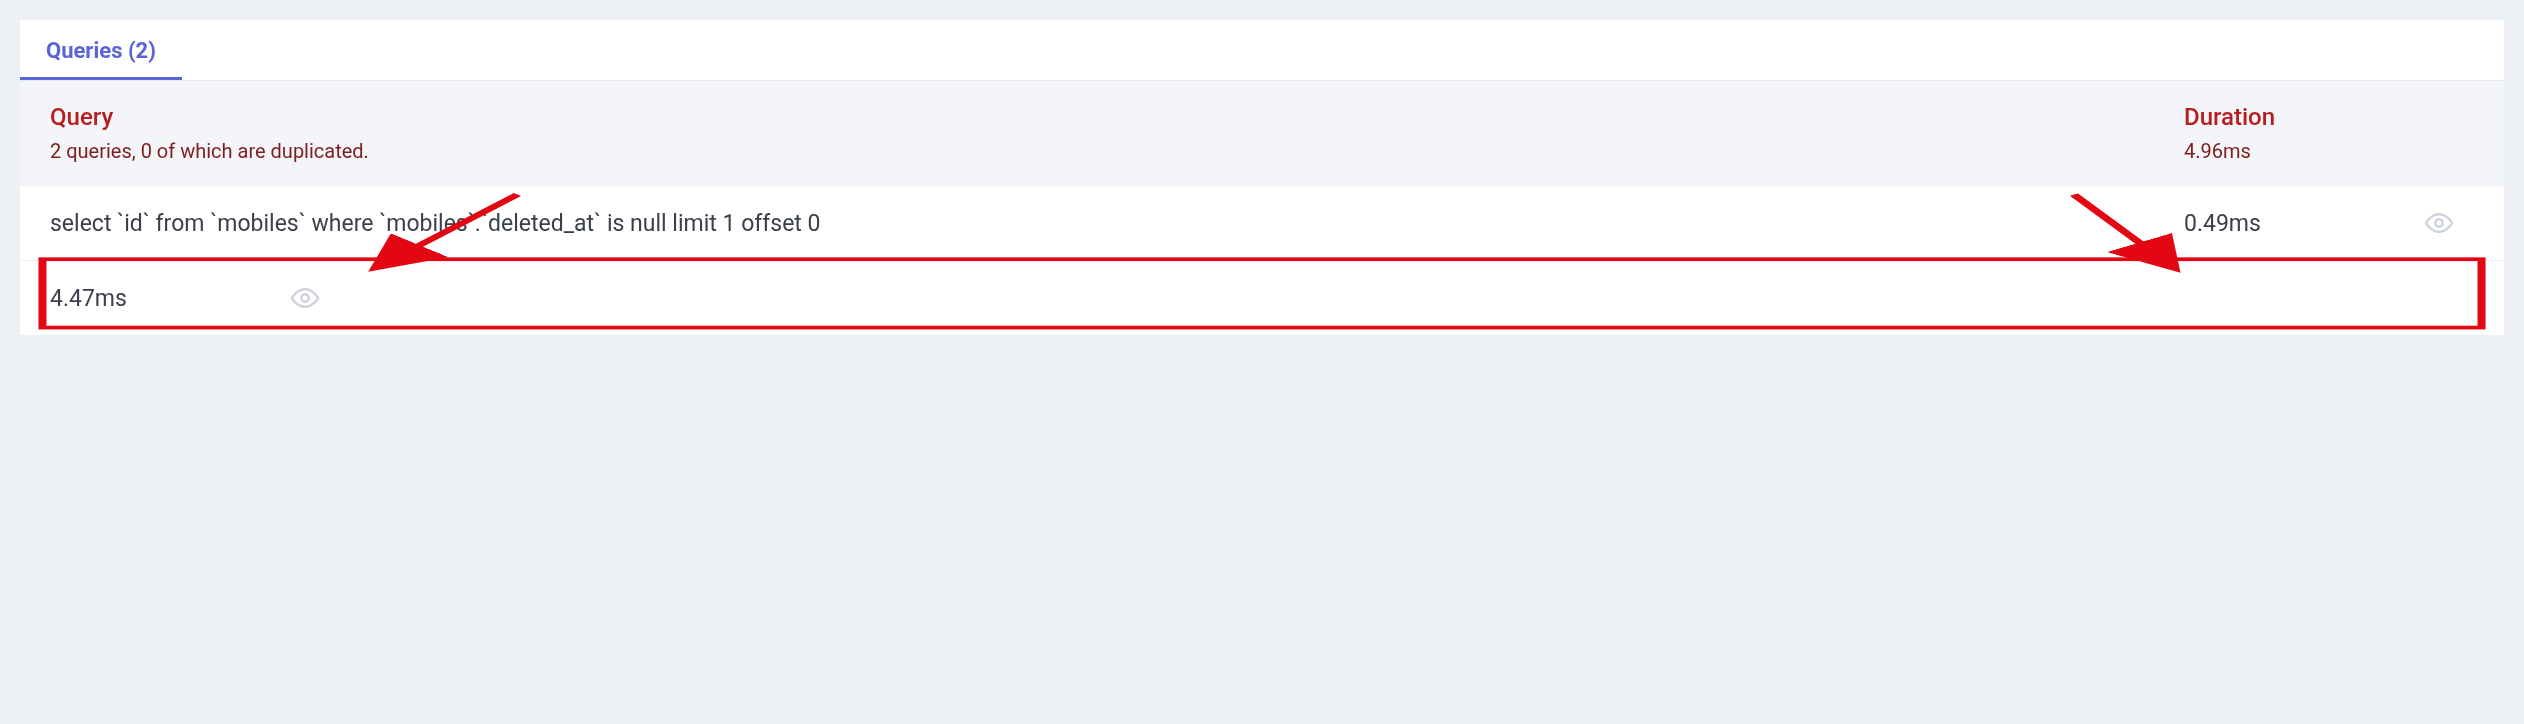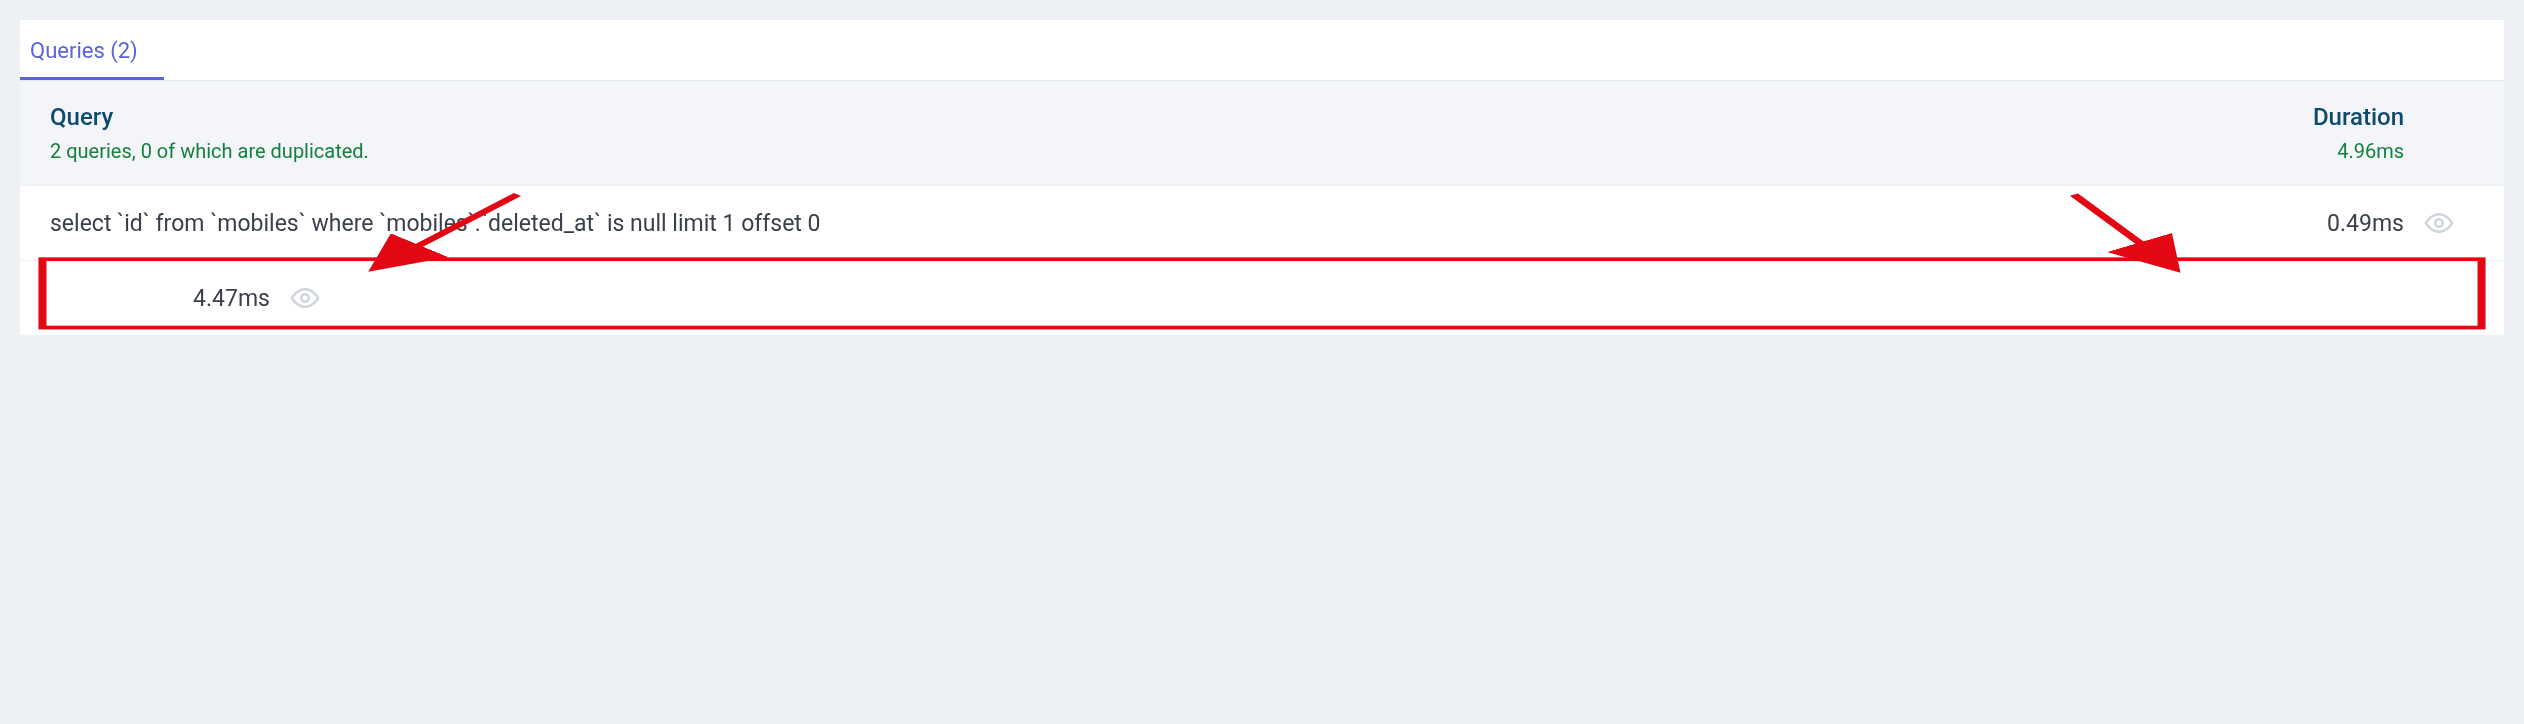--- a/index.html
+++ b/index.html
@@ -18,57 +18,56 @@
     border-radius: 4px;
     overflow: visible;
     position: relative;
   }
   .tabs {
     display: flex;
     border-bottom: 1px solid #e4e7ec;
     background: #ffffff;
   }
   .tab {
-    padding: 18px 26px 14px 10px;
+    padding: 18px 26px 14px 26px;
     font-size: 22px;
     color: #5a63d8;
-    font-weight: 400;
+    font-weight: 700;
     border-bottom: 3px solid #5a63d8;
     cursor: pointer;
   }
   .header-row {
     display: flex;
     align-items: flex-start;
     padding: 22px 30px 22px 30px;
     background: #f3f5f9;
   }
   .col-query {
     flex: 1 1 auto;
   }
   .col-duration {
     width: 220px;
     flex: 0 0 auto;
-    text-align: right;
   }
   .col-eye {
     width: 70px;
     flex: 0 0 auto;
     display: flex;
     justify-content: center;
     align-items: center;
   }
   .header-title {
     font-size: 24px;
     font-weight: 500;
-    color: #0c4a6e;
+    color: #b91c1c;
     margin-bottom: 8px;
   }
   .header-sub {
     font-size: 20px;
-    color: #15803d;
+    color: #7f1d1d;
     font-weight: 400;
   }
   .row {
     display: flex;
     align-items: center;
     padding: 22px 30px;
     background: #ffffff;
     border-top: 1px solid #eef0f3;
     font-size: 23px;
     color: #3a3f4a;

